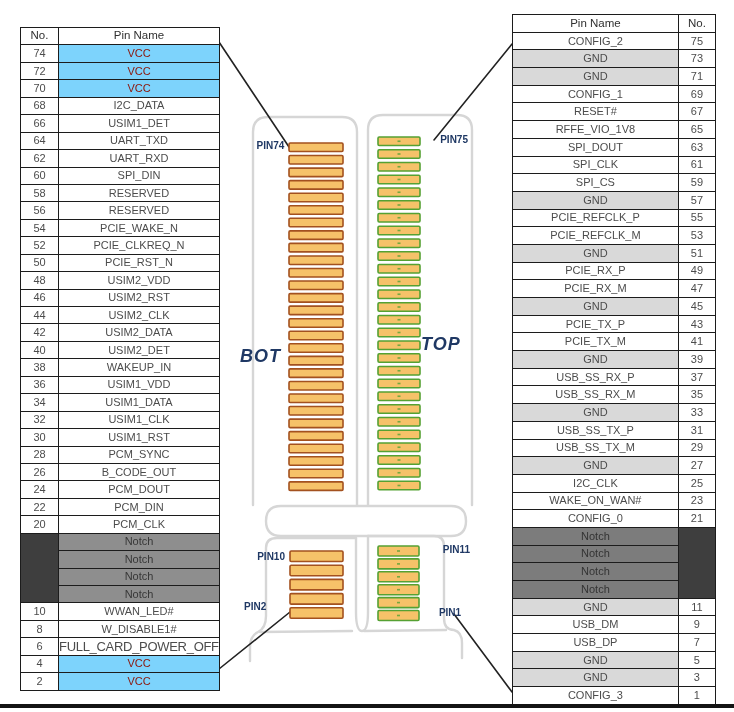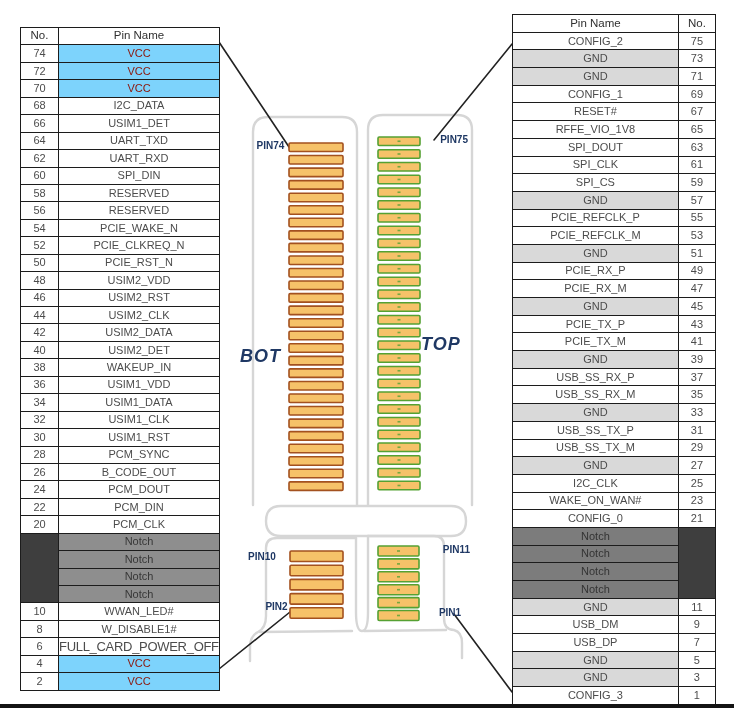--- a/index.html
+++ b/index.html
@@ -497,20 +497,20 @@
       </tr>
       <tr>
         <td>CONFIG_3</td>
         <td>1</td>
       </tr>
     </tbody>
 </table>
 
 <div class="pin-label" style="left:252px;top:141px;width:37px;text-align:center">PIN74</div>
 <div class="pin-label" style="left:428px;top:135px;width:40px;text-align:right">PIN75</div>
-<div class="pin-label" style="left:248px;top:552px;width:37px;">PIN10</div>
-<div class="pin-label" style="left:260px;top:602px;width:33px;text-align:center">PIN2</div>
+<div class="pin-label" style="left:248px;top:552px;width:37px;text-align:right">PIN10</div>
+<div class="pin-label" style="left:244px;top:602px;width:33px;text-align:left">PIN2</div>
 <div class="pin-label" style="left:430px;top:545px;width:40px;text-align:right">PIN11</div>
 <div class="pin-label" style="left:432px;top:608px;width:36px;text-align:center">PIN1</div>
 <div class="side-label" style="left:240px;top:347px">BOT</div>
 <div class="side-label" style="left:421px;top:335px">TOP</div>
 
 <div id="bottom-bar"></div>
 
 </body></html>

